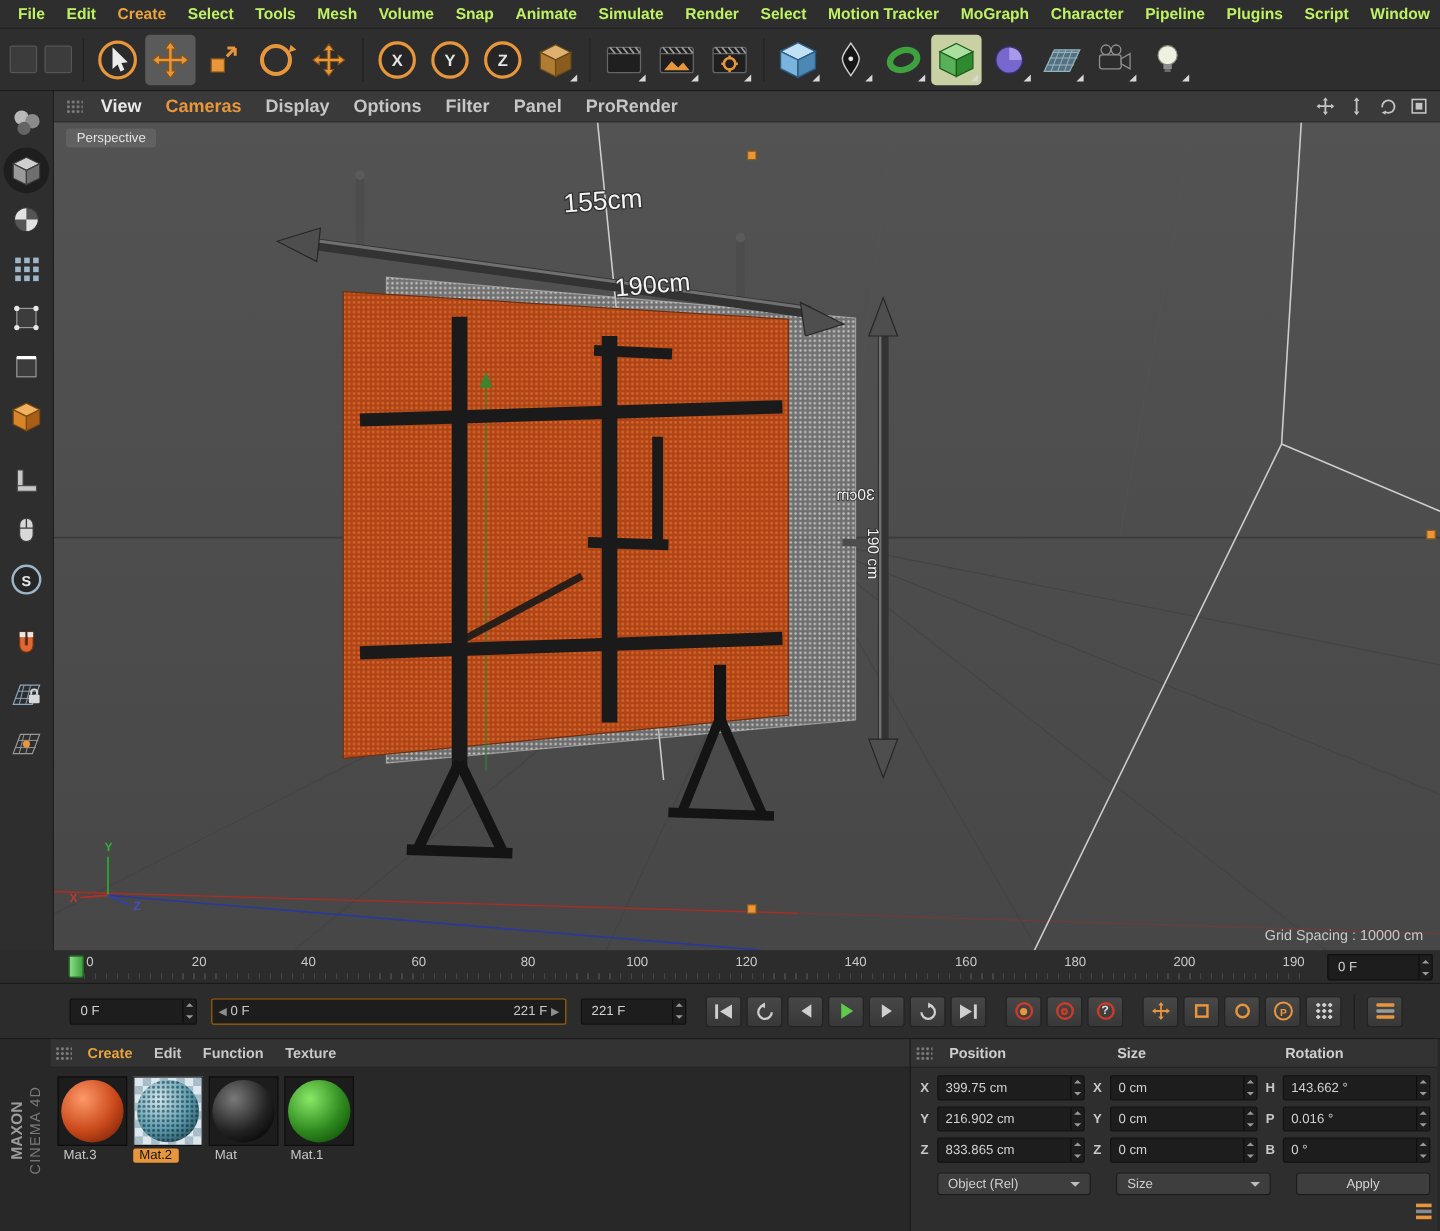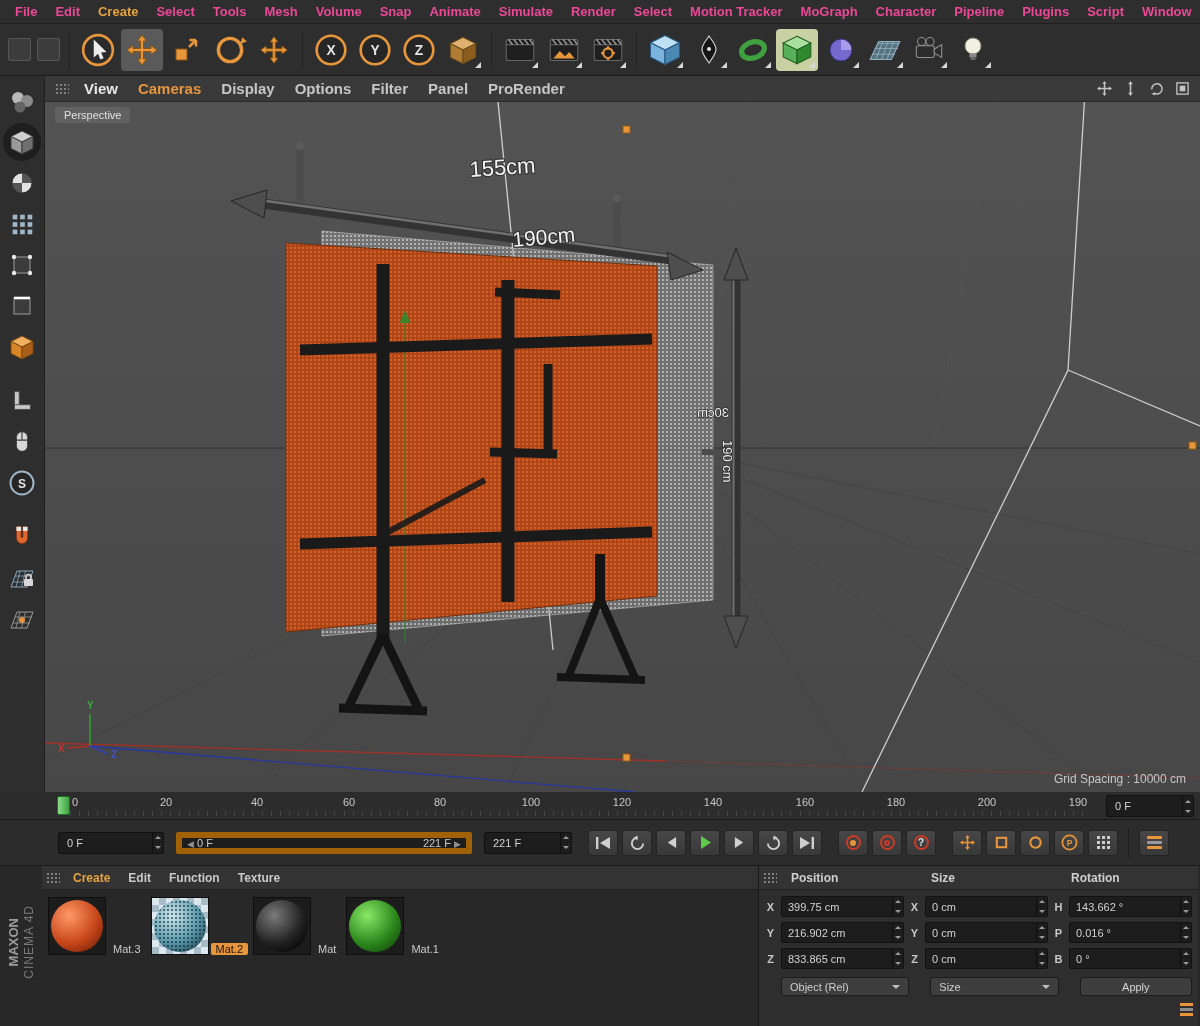--- a/index.html
+++ b/index.html
@@ -2,21 +2,21 @@
 <html><head>
 <meta charset="utf-8">
 <style>
   *{margin:0;padding:0;box-sizing:border-box}
   html,body{width:1200px;height:1026px;overflow:hidden}
   body{background:#2d2d2d;font-family:"Liberation Sans",sans-serif;font-size:12px;color:#ccc}
   svg text{font-family:"Liberation Sans",sans-serif}
 
   
   .menubar{height:24px;background:#2e2e2e;display:flex;align-items:center;padding:0 6px;border-bottom:1px solid #202020;white-space:nowrap}
-  .menubar .item{padding:0 9px;font-size:13px;font-weight:bold;color:#ec4899;cursor:default}
+  .menubar .item{padding:0 9px;font-size:13px;font-weight:bold;color:#bef264;cursor:default}
   .menubar .item.accent{color:#e8a33d}
 
   
   .toolbar{height:52px;background:#2e2e2e;display:flex;align-items:center;padding:0 6px;gap:2px;border-bottom:1px solid #1b1b1b}
   .tbtn{width:42px;height:42px;border-radius:4px;display:flex;align-items:center;justify-content:center;position:relative;flex:0 0 auto}
   .tbtn.active{background:#5a5a5a}
   .tbtn.lit{background:#c9d1a4}
   .tbtn.dd-mark::after{content:"";position:absolute;right:3px;bottom:3px;border-left:6px solid transparent;border-bottom:6px solid #d8d8d8}
   .tsep{width:1px;height:36px;background:#222;margin:0 5px;flex:0 0 auto}
   .sq{width:23px;height:23px;background:#3c3c3c;border:1px solid #565656;border-radius:2px;margin:0 2px}
@@ -53,21 +53,21 @@
   .framebox{position:absolute;right:6px;top:3px;width:88px;height:21px}
 
   
   .animbar{height:46px;background:#2c2c2c;display:flex;align-items:center;padding-left:58px;gap:4px;border-bottom:1px solid #1a1a1a}
   .spin{display:flex;height:22px;background:#1d1d1d;border:1px solid #101010;border-radius:2px;align-items:stretch}
   .spin .val{flex:1;display:flex;align-items:center;padding-left:8px;font-size:11px;color:#d2d2d2;white-space:nowrap}
   .stepper{width:11px;border-left:1px solid #0e0e0e;display:flex;flex-direction:column}
   .stepper i{flex:1;display:flex;align-items:center;justify-content:center}
   .stepper .up::before{content:"";border:3px solid transparent;border-bottom-color:#9a9a9a;margin-top:-3px}
   .stepper .dn::before{content:"";border:3px solid transparent;border-top-color:#9a9a9a;margin-bottom:-3px}
-  .rangebar{width:296px;height:22px;background:#1d1d1d;border:6px solid #a16207;border-radius:2px;display:flex;align-items:center;justify-content:space-between;padding:0 5px;font-size:11px;color:#c9c9c9;margin:0 8px}
+  .rangebar{width:296px;height:22px;background:#1d1d1d;border:1px solid #a16207;border-radius:2px;display:flex;align-items:center;justify-content:space-between;padding:0 5px;font-size:11px;color:#c9c9c9;margin:0 8px}
   .rangebar .tri{color:#8e8e8e;font-size:9px}
   .tpbtn{width:30px;height:26px;background:linear-gradient(#474747,#383838);border:1px solid #242424;border-radius:3px;display:flex;align-items:center;justify-content:center;flex:0 0 auto}
   .grp{display:flex;gap:4px;align-items:center}
   .rec{width:15px;height:15px;border:2.5px solid #cc3a28;border-radius:50%;display:flex;align-items:center;justify-content:center}
   .rec .dot-o{width:6px;height:6px;background:#e8963c;border-radius:50%}
   .rec .ring-r{width:6px;height:6px;border:2px solid #cc3a28;border-radius:50%}
   .rec .q{color:#e0e0e0;font-size:10px;font-weight:bold;line-height:1}
   .dots9{width:15px;height:15px;background-image:radial-gradient(#cfcfcf 1.4px,transparent 1.7px);background-size:5px 5px}
   .rows-icon{display:flex;flex-direction:column;gap:2px}
   .rows-icon span{width:15px;height:3px;border-radius:1px}
@@ -78,21 +78,21 @@
   .materials{width:758px;display:flex}
   .brand{width:42px;display:flex;align-items:center;justify-content:center;gap:1px;padding-bottom:8px}
   .brand span{writing-mode:vertical-rl;transform:rotate(180deg)}
   .brand .b1{font-weight:bold;font-size:13px;color:#9c9c9c}
   .brand .b2{font-size:12px;color:#7a7a7a;letter-spacing:1px}
   .mat-main{flex:1;display:flex;flex-direction:column}
   .panel-header{height:24px;background:#333;border-bottom:1px solid #222;display:flex;align-items:center;position:relative}
   .panel-header .pitem{padding:0 9px;font-size:12px;font-weight:bold;color:#c9c9c9}
   .panel-header .pitem.accent{color:#e8a33d}
   .mat-list{display:flex;gap:5px;padding:7px 6px;align-items:flex-start}
-  .mat{display:flex;flex-direction:row;align-items:flex-end;gap:2px}
+  .mat{display:flex;flex-direction:column;align-items:flex-start;gap:2px}
   .thumb{width:58px;height:58px;background:#1c1c1c;border:1px solid #0e0e0e;display:flex;align-items:center;justify-content:center}
   .thumb.checker{background-color:#dde8ee;background-image:linear-gradient(45deg,#a8bcc8 25%,transparent 25%,transparent 75%,#a8bcc8 75%),linear-gradient(45deg,#a8bcc8 25%,transparent 25%,transparent 75%,#a8bcc8 75%);background-size:14px 14px;background-position:0 0,7px 7px}
   .ball{width:52px;height:52px;border-radius:50%}
   .ball.m3{background:radial-gradient(circle at 35% 30%,#ff9868,#c8481a 55%,#702008 92%)}
   .ball.m2{background-image:radial-gradient(circle,rgba(0,25,45,.55) 1px,transparent 1.35px),radial-gradient(circle at 35% 30%,#cfe8ee,#5898a8 55%,#203e48 92%);background-size:4px 4px,100% 100%}
   .ball.m0{background:radial-gradient(circle at 35% 30%,#7a7a7a,#232323 55%,#000 92%)}
   .ball.m1{background:radial-gradient(circle at 35% 30%,#8ae868,#2e8a1e 55%,#104808 92%)}
   .mlabel{font-size:11px;color:#c9c9c9;padding:0 5px;border-radius:2px}
   .mlabel.selected{background:#e8963c;color:#161616}
 

